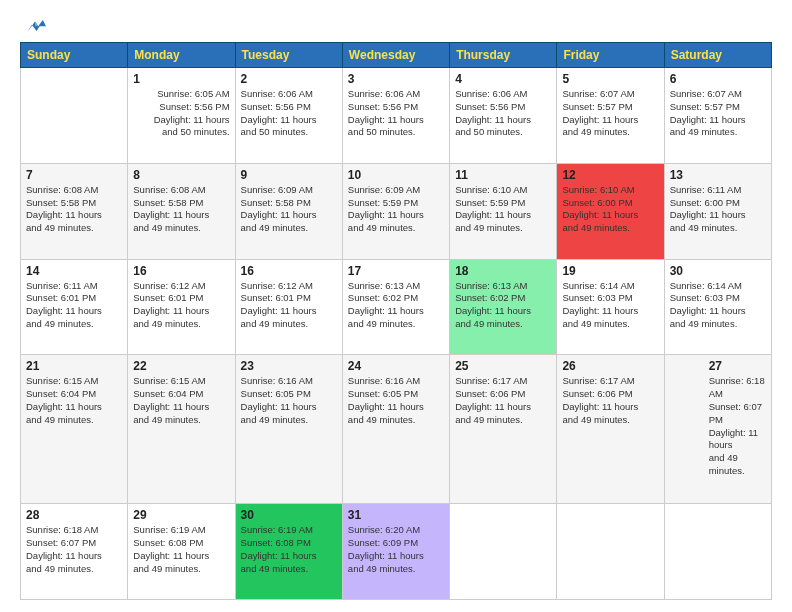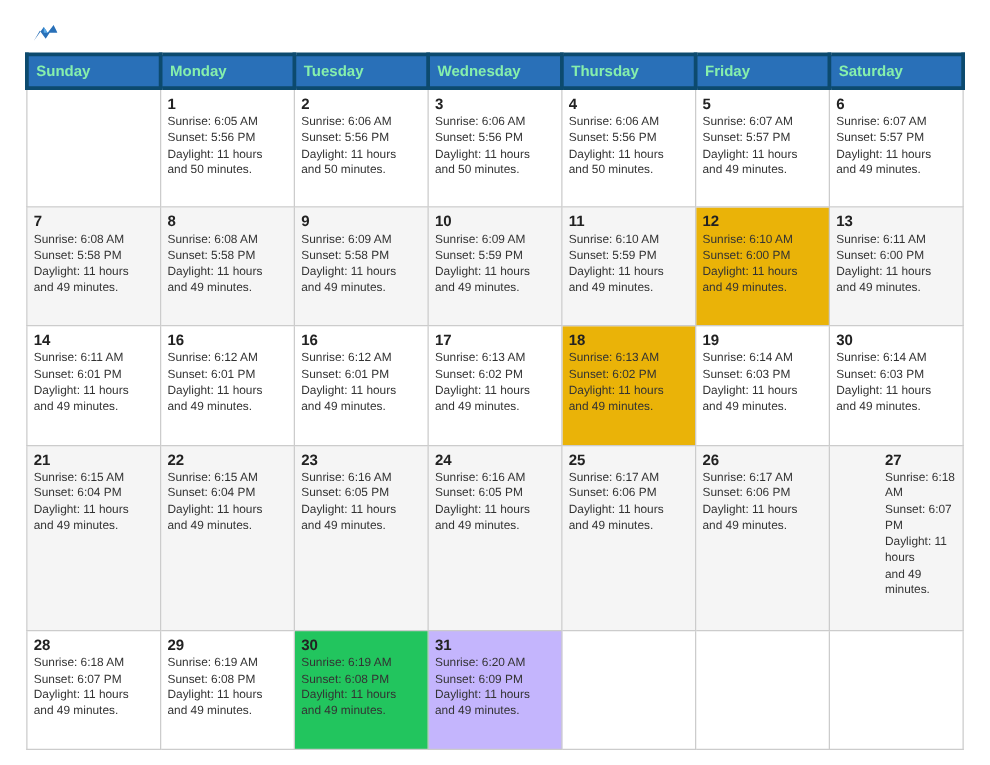--- a/index.html
+++ b/index.html
@@ -54,26 +54,26 @@
     }
     .calendar {
       flex: 1;
       border: 1px solid #ccc;
       border-collapse: collapse;
       width: 100%;
       table-layout: fixed;
     }
     .calendar th {
       background-color: #2970b8;
-      color: #86efac;
+      color: #fde047;
       font-size: 12px;
       font-weight: bold;
       padding: 5px 6px;
       text-align: left;
-      border: 3px solid #0c4a6e;
+      border: 1px solid #0c4a6e;
     }
     .calendar td {
       border: 1px solid #ccc;
       vertical-align: top;
       padding: 4px 5px;
       font-size: 10px;
       color: #333;
       height: 82px;
     }
     .day-num {
@@ -132,21 +132,21 @@
           <th>Thursday</th>
           <th>Friday</th>
           <th>Saturday</th>
         </tr>
     </thead>
     <tbody id="calendar-body">
     <tr>
           <td class="empty-cell" style="background-color: rgb(255, 255, 255);"></td>
           <td style="background-color: rgb(255, 255, 255);">
             <span class="day-num">1</span>
-            <div class="cell-info" style="white-space: pre-line;">Sunrise: 6:05 AM
+            <div class="cell-info" style="white-space: pre-line; text-align: right;">Sunrise: 6:05 AM
 Sunset: 5:56 PM
 Daylight: 11 hours
 and 50 minutes.</div>
           </td>
           <td style="background-color: rgb(255, 255, 255);">
             <span class="day-num">2</span>
             <div class="cell-info" style="white-space: pre-line;">Sunrise: 6:06 AM
 Sunset: 5:56 PM
 Daylight: 11 hours
 and 50 minutes.</div>
@@ -209,21 +209,21 @@
 Daylight: 11 hours
 and 49 minutes.</div>
           </td>
           <td style="background-color: rgb(245, 245, 245);">
             <span class="day-num">11</span>
             <div class="cell-info" style="white-space: pre-line;">Sunrise: 6:10 AM
 Sunset: 5:59 PM
 Daylight: 11 hours
 and 49 minutes.</div>
           </td>
-          <td style="background-color: #eab308;">
+          <td style="background-color: #ef4444;">
             <span class="day-num">12</span>
             <div class="cell-info" style="white-space: pre-line;">Sunrise: 6:10 AM
 Sunset: 6:00 PM
 Daylight: 11 hours
 and 49 minutes.</div>
           </td>
           <td style="background-color: rgb(245, 245, 245);">
             <span class="day-num">13</span>
             <div class="cell-info" style="white-space: pre-line;">Sunrise: 6:11 AM
 Sunset: 6:00 PM
@@ -253,21 +253,21 @@
 Daylight: 11 hours
 and 49 minutes.</div>
           </td>
           <td style="background-color: rgb(255, 255, 255);">
             <span class="day-num">17</span>
             <div class="cell-info" style="white-space: pre-line;">Sunrise: 6:13 AM
 Sunset: 6:02 PM
 Daylight: 11 hours
 and 49 minutes.</div>
           </td>
-          <td style="background-color: #eab308;">
+          <td style="background-color: #86efac;">
             <span class="day-num">18</span>
             <div class="cell-info" style="white-space: pre-line;">Sunrise: 6:13 AM
 Sunset: 6:02 PM
 Daylight: 11 hours
 and 49 minutes.</div>
           </td>
           <td style="background-color: rgb(255, 255, 255);">
             <span class="day-num">19</span>
             <div class="cell-info" style="white-space: pre-line;">Sunrise: 6:14 AM
 Sunset: 6:03 PM

